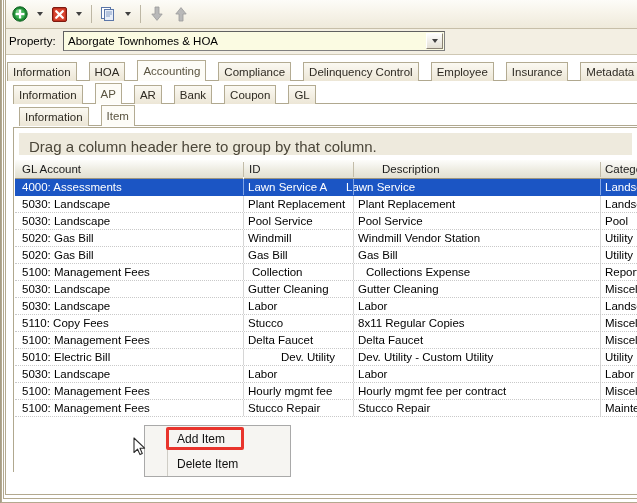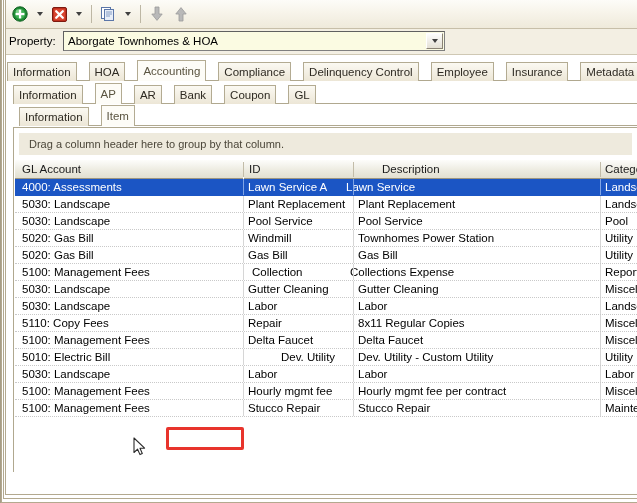--- a/index.html
+++ b/index.html
@@ -165,21 +165,21 @@
     position: absolute;
     left: 4px; top: 4px;
     width: 615px; height: 24px;
     background: #eeeadd;
     border: 1px solid #ffffff;
     box-sizing: border-box;
   }
   #group-bar-text {
     position: absolute;
     left: 10px; top: 5px;
-    font-size: 11px;
+    font-size: 15px;
     color: #4b4639;
   }
 
   #grid-header {
     position: absolute;
     left: 1px; top: 31px;
     width: 624px; height: 20px;
     background: linear-gradient(to bottom,#fdfdfb 0%,#eceadf 60%,#e2dfd0 100%);
     border-top: 1px solid #ffffff;
     border-bottom: 1px solid #9c9580;
@@ -425,39 +425,39 @@
           <div class="vsep" style="left: 228px;"></div>
           <div class="cell" style="left: 338px; width: 247px;">Pool Service</div>
           <div class="vsep" style="left: 338px;"></div>
           <div class="cell" style="left: 585px; width: 39px;">Pool</div>
           <div class="vsep" style="left: 585px;"></div>
         </div>
         <div class="grid-row">
           <div class="cell" style="left: 2px; width: 226px;">5020: Gas Bill</div>
           <div class="cell" style="left: 228px; width: 110px;">Windmill</div>
           <div class="vsep" style="left: 228px;"></div>
-          <div class="cell" style="left: 338px; width: 247px;">Townhomes Power Station</div>
+          <div class="cell" style="left: 338px; width: 247px;">Windmill Vendor Station</div>
           <div class="vsep" style="left: 338px;"></div>
           <div class="cell" style="left: 585px; width: 39px;">Utility</div>
           <div class="vsep" style="left: 585px;"></div>
         </div>
         <div class="grid-row">
           <div class="cell" style="left: 2px; width: 226px;">5020: Gas Bill</div>
           <div class="cell" style="left: 228px; width: 110px;">Gas Bill</div>
           <div class="vsep" style="left: 228px;"></div>
           <div class="cell" style="left: 338px; width: 247px;">Gas Bill</div>
           <div class="vsep" style="left: 338px;"></div>
           <div class="cell" style="left: 585px; width: 39px;">Utility</div>
           <div class="vsep" style="left: 585px;"></div>
         </div>
         <div class="grid-row">
           <div class="cell" style="left: 2px; width: 226px;">5100: Management Fees</div>
           <div class="cell" style="left: 232px; width: 110px;">Collection</div>
           <div class="vsep" style="left: 228px;"></div>
-          <div class="cell" style="left: 330px; width: 247px;">Collections Expense</div>
+          <div class="cell" style="left: 346px; width: 247px;">Collections Expense</div>
           <div class="vsep" style="left: 338px;"></div>
           <div class="cell" style="left: 585px; width: 39px;">Report</div>
           <div class="vsep" style="left: 585px;"></div>
         </div>
         <div class="grid-row">
           <div class="cell" style="left: 2px; width: 226px;">5030: Landscape</div>
           <div class="cell" style="left: 228px; width: 110px;">Gutter Cleaning</div>
           <div class="vsep" style="left: 228px;"></div>
           <div class="cell" style="left: 338px; width: 247px;">Gutter Cleaning</div>
           <div class="vsep" style="left: 338px;"></div>
@@ -468,21 +468,21 @@
           <div class="cell" style="left: 2px; width: 226px;">5030: Landscape</div>
           <div class="cell" style="left: 228px; width: 110px;">Labor</div>
           <div class="vsep" style="left: 228px;"></div>
           <div class="cell" style="left: 338px; width: 247px;">Labor</div>
           <div class="vsep" style="left: 338px;"></div>
           <div class="cell" style="left: 585px; width: 39px;">Landscape</div>
           <div class="vsep" style="left: 585px;"></div>
         </div>
         <div class="grid-row">
           <div class="cell" style="left: 2px; width: 226px;">5110: Copy Fees</div>
-          <div class="cell" style="left: 228px; width: 110px;">Repair</div>
+          <div class="cell" style="left: 228px; width: 110px;">Stucco</div>
           <div class="vsep" style="left: 228px;"></div>
           <div class="cell" style="left: 338px; width: 247px;">8x11 Regular Copies</div>
           <div class="vsep" style="left: 338px;"></div>
           <div class="cell" style="left: 585px; width: 39px;">Miscellaneous</div>
           <div class="vsep" style="left: 585px;"></div>
         </div>
         <div class="grid-row">
           <div class="cell" style="left: 2px; width: 226px;">5100: Management Fees</div>
           <div class="cell" style="left: 228px; width: 110px;">Delta Faucet</div>
           <div class="vsep" style="left: 228px;"></div>
@@ -524,20 +524,25 @@
           <div class="vsep" style="left: 228px;"></div>
           <div class="cell" style="left: 338px; width: 247px;">Stucco Repair</div>
           <div class="vsep" style="left: 338px;"></div>
           <div class="cell" style="left: 585px; width: 39px;">Maintenance</div>
           <div class="vsep" style="left: 585px;"></div>
         </div>
       </div>
 
   </div>
 
+  <div id="context-menu">
+    <div class="gutter"></div>
+    <div class="menu-item" id="menu-add">Add Item</div>
+    <div class="menu-item" id="menu-del">Delete Item</div>
+  </div>
 
   <div id="annotation-box"></div>
 
   <svg id="mouse-cursor" viewBox="0 0 13 19">
     <path d="M1 1 L1 15.5 L4.6 12.2 L7 17.6 L9.3 16.5 L7 11.3 L11.6 11.1 Z" fill="#ffffff" stroke="#2b2b2b" stroke-width="1.1" stroke-linejoin="round"></path>
   </svg>
 
 </div>
 
 </body></html>

